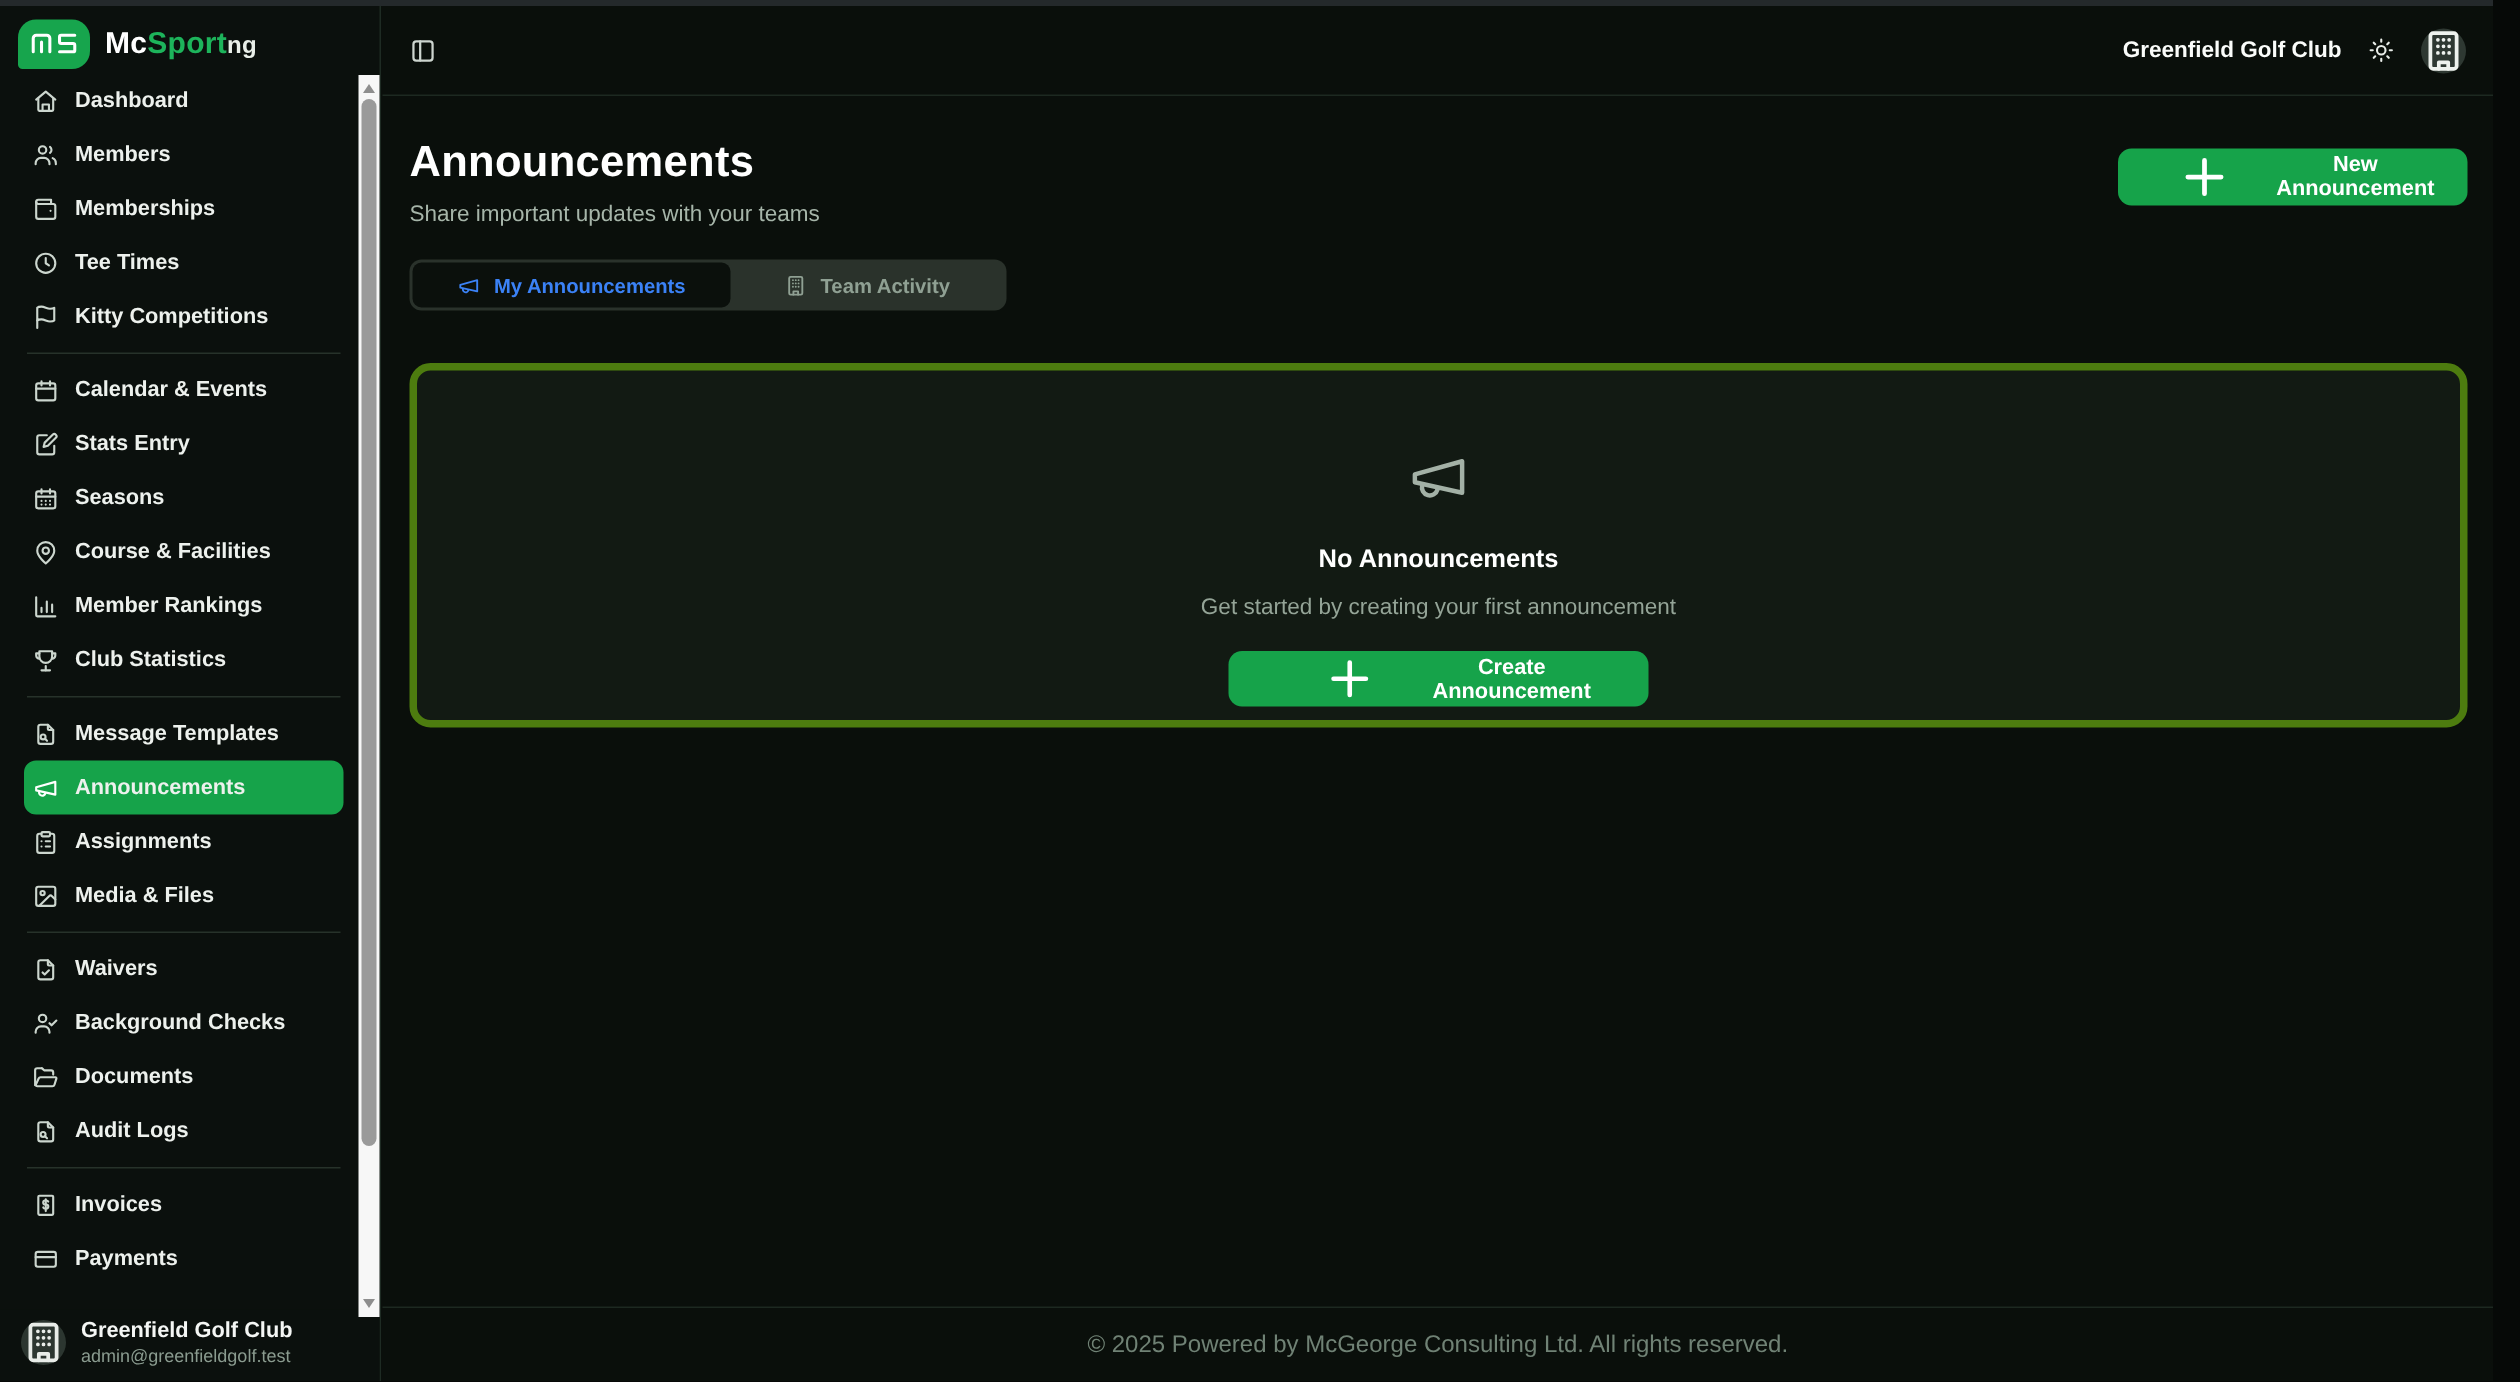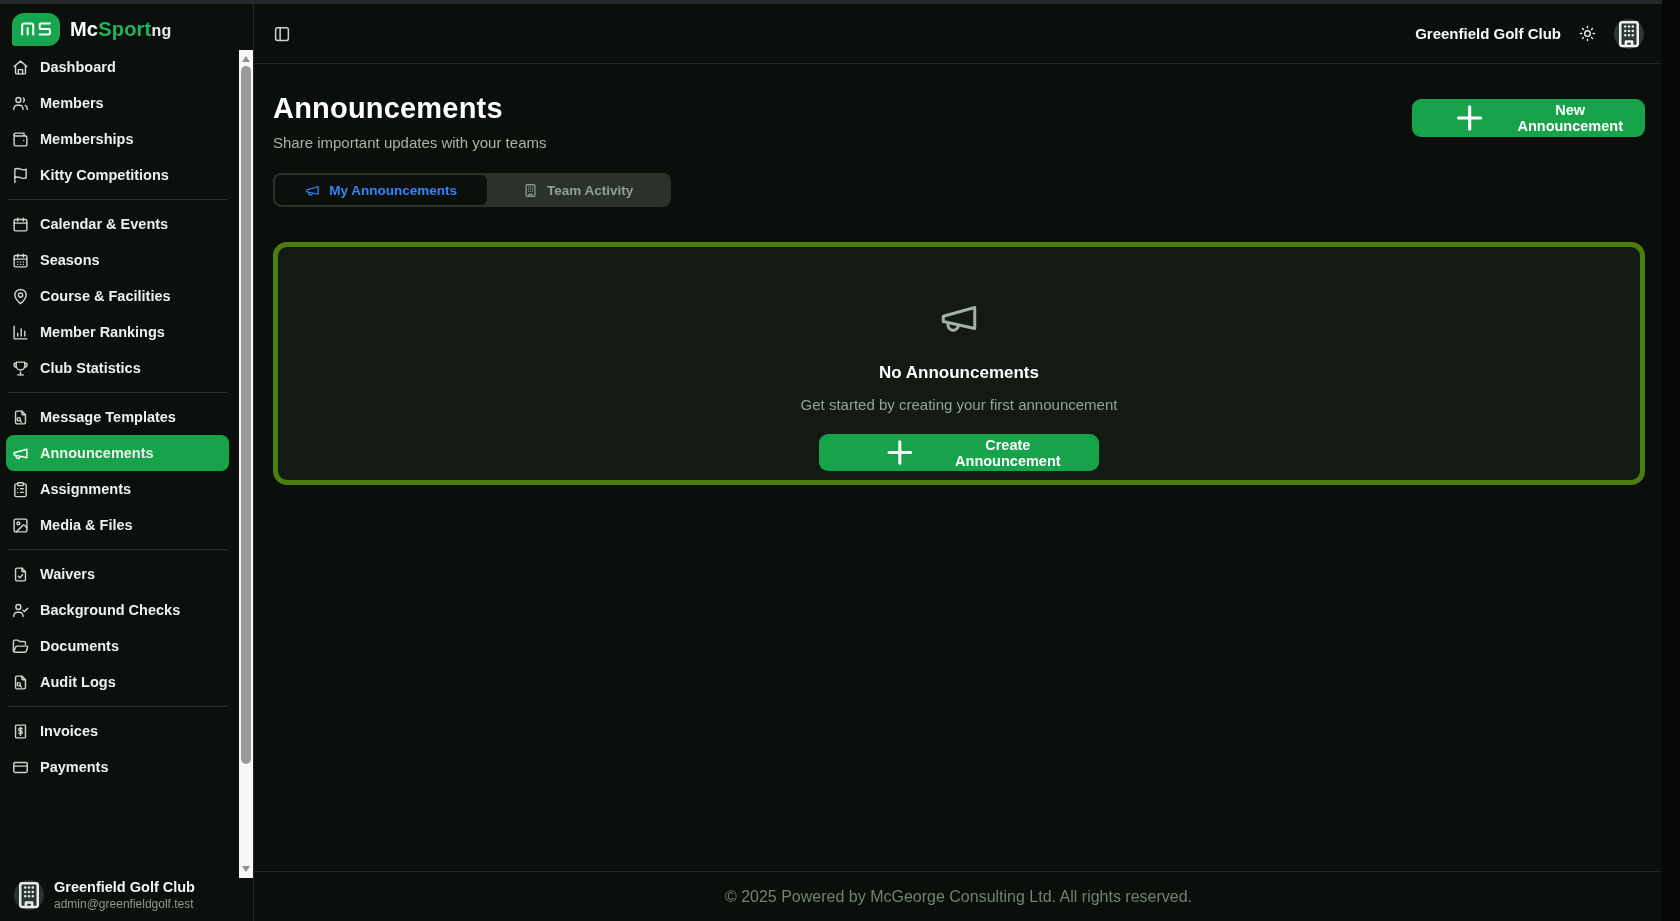--- a/index.html
+++ b/index.html
@@ -9,21 +9,21 @@
 
   
   .sidebar{position:absolute;top:4px;left:0;bottom:0;width:254px;background:#0b100d;
     border-right:1px solid #1e2b23;box-sizing:border-box;}
   .logo-row{display:flex;align-items:center;gap:10px;padding:6px 10px 0 12px;height:38px;cursor:pointer;}
   .logo-badge{width:48px;height:33px;background:#17a54d;border-radius:12px 12px 12px 3px;
     display:flex;align-items:center;justify-content:center;flex:0 0 auto;}
   .logo-badge svg{width:38px;height:24px;stroke:#fff;fill:none;stroke-width:2.2;stroke-linecap:round;stroke-linejoin:round;}
   .logo-text{font-size:20px;font-weight:700;letter-spacing:.2px;white-space:nowrap;}
   .logo-mc{color:#ffffff;}.logo-sport{color:#1db45b;}.logo-ng{color:#e9efe9;font-size:16px;font-weight:600;}
-  .nav{position:absolute;top:45px;left:0;right:0;bottom:48px;overflow:hidden;padding:0 24px 0 6px;}
+  .nav{position:absolute;top:45px;left:0;right:0;bottom:48px;overflow:hidden;padding:0 24px 0 16px;}
   .nav-item{display:flex;align-items:center;gap:11px;height:36px;padding:0 8px 0 6px;border-radius:8px;
     font-size:14.5px;font-weight:600;color:#edf1ed;cursor:pointer;box-sizing:border-box;}
   .nav-item.active{background:#16a34a;}
   .nav-icon{width:17px;height:17px;color:#ccd6ce;display:flex;flex:0 0 auto;}
   .nav-item.active .nav-icon{color:#ffffff;}
   .nav-icon svg{width:100%;height:100%;}
   .nav-divider{height:1px;background:#27322a;margin:6px 2px;}
   .side-footer{position:absolute;left:0;right:0;bottom:0;height:48px;background:#0b100d;
     display:flex;align-items:center;gap:10px;padding:0 12px 4px 14px;box-sizing:border-box;cursor:pointer;}
   .side-avatar{width:30px;height:30px;border-radius:50%;background:#2c3630;color:#e8ece8;
@@ -129,35 +129,53 @@
               <path d="M19 7H5a2 2 0 0 1 0-4h12v3.5"></path>
               <path d="M3 5v14a2 2 0 0 0 2 2h14a2 2 0 0 0 2-2V9a2 2 0 0 0-2-2"></path>
               <path d="M16.5 13.5h.01"></path>
             </svg>
           </span>
           <span class="nav-label">Memberships</span>
         </div>
         <div class="nav-item">
           <span class="nav-icon">
             <svg viewBox="0 0 24 24" fill="none" stroke="currentColor" stroke-width="2" stroke-linecap="round" stroke-linejoin="round" style="width:100%;height:100%;display:block;">
+              <circle cx="12" cy="12" r="9"></circle>
+              <path d="M12 7v5l3 2"></path>
+            </svg>
+          </span>
+          <span class="nav-label">Tee Times</span>
+        </div>
+        <div class="nav-item">
+          <span class="nav-icon">
+            <svg viewBox="0 0 24 24" fill="none" stroke="currentColor" stroke-width="2" stroke-linecap="round" stroke-linejoin="round" style="width:100%;height:100%;display:block;">
               <path d="M4 15s1-1 4-1 5 2 8 2 4-1 4-1V3s-1 1-4 1-5-2-8-2-4 1-4 1z"></path>
               <line x1="4" x2="4" y1="22" y2="15"></line>
             </svg>
           </span>
           <span class="nav-label">Kitty Competitions</span>
         </div>
         <div class="nav-divider"></div>
         <div class="nav-item">
           <span class="nav-icon">
             <svg viewBox="0 0 24 24" fill="none" stroke="currentColor" stroke-width="2" stroke-linecap="round" stroke-linejoin="round" style="width:100%;height:100%;display:block;">
               <rect x="3" y="5" width="18" height="16" rx="2"></rect>
               <path d="M8 3v4M16 3v4M3 10h18"></path>
             </svg>
           </span>
           <span class="nav-label">Calendar &amp; Events</span>
+        </div>
+        <div class="nav-item">
+          <span class="nav-icon">
+            <svg viewBox="0 0 24 24" fill="none" stroke="currentColor" stroke-width="2" stroke-linecap="round" stroke-linejoin="round" style="width:100%;height:100%;display:block;">
+              <path d="M13 3H6a2 2 0 0 0-2 2v14a2 2 0 0 0 2 2h12a2 2 0 0 0 2-2v-6"></path>
+              <path d="M18.5 2.5a2.1 2.1 0 0 1 3 3L14 13l-4 1 1-4Z"></path>
+            </svg>
+          </span>
+          <span class="nav-label">Stats Entry</span>
         </div>
         <div class="nav-item">
           <span class="nav-icon">
             <svg viewBox="0 0 24 24" fill="none" stroke="currentColor" stroke-width="2" stroke-linecap="round" stroke-linejoin="round" style="width:100%;height:100%;display:block;">
               <rect x="3" y="5" width="18" height="16" rx="2"></rect>
               <path d="M8 3v4M16 3v4M3 10h18"></path>
               <path d="M8 14h.01M12 14h.01M16 14h.01M8 17.5h.01M12 17.5h.01M16 17.5h.01"></path>
             </svg>
           </span>
           <span class="nav-label">Seasons</span>

